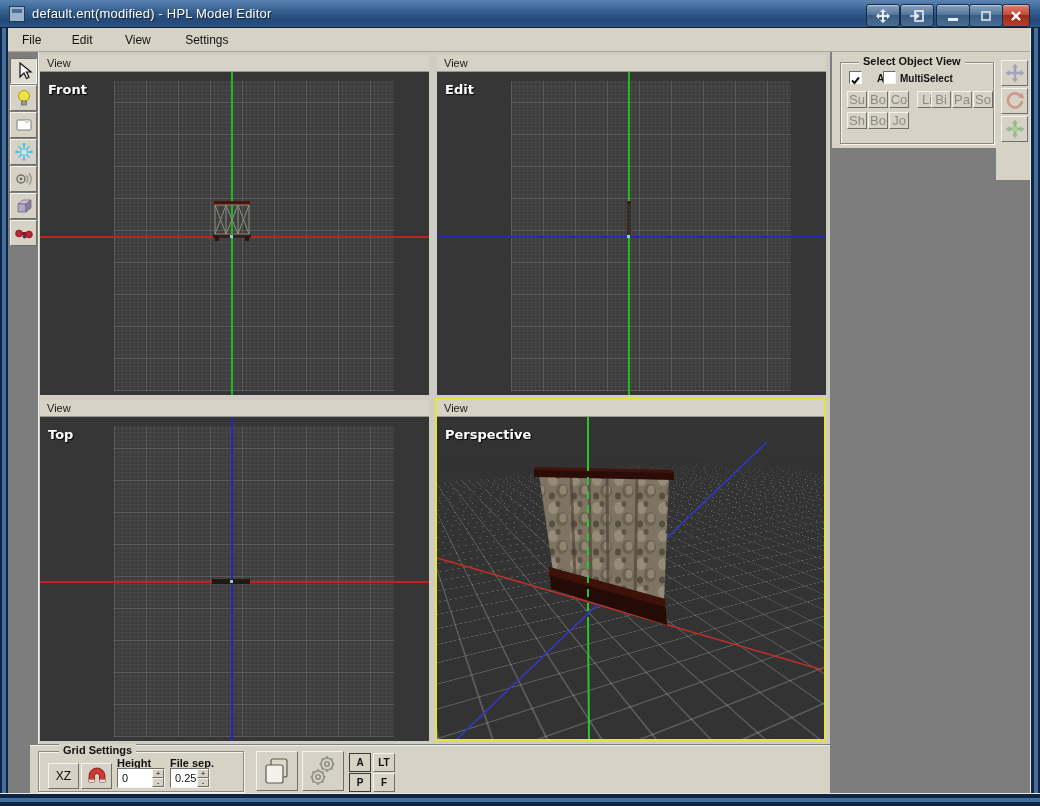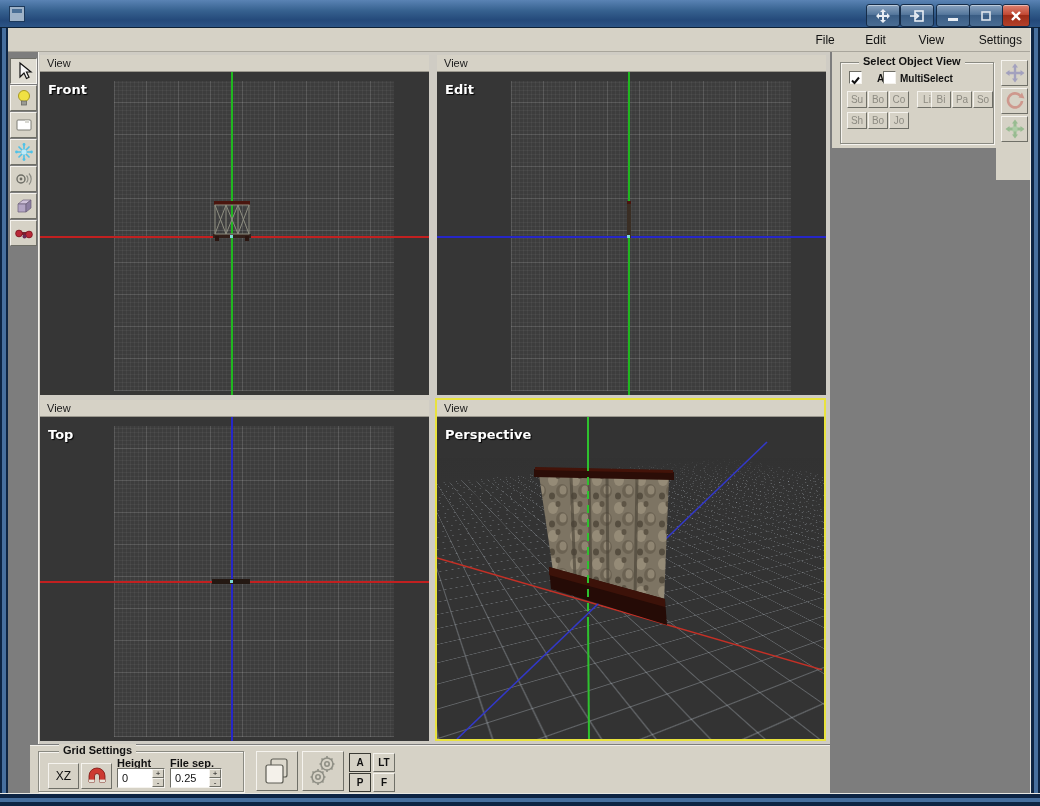--- a/index.html
+++ b/index.html
@@ -26,21 +26,21 @@
   
   #border-left{left:0;top:28px;width:8px;height:778px;
     background:linear-gradient(90deg,#0d2443 0 2px,#476f9e 2px 6px,#0d2443 6px 8px);}
   #border-right{left:1030px;top:28px;width:10px;height:778px;
     background:linear-gradient(90deg,#e8e8e4 0 1px,#0d2443 1px 4px,#476f9e 4px 8px,#0d2443 8px 10px);}
   #border-bottom{left:0;top:793px;width:1040px;height:13px;
     background:linear-gradient(180deg,#e8e8e4 0 1px,#0d2443 1px 5px,#476f9e 5px 9px,#0d2443 9px 13px);}
 
   
   #menubar{left:8px;top:28px;width:1022px;height:24px;background:#d6d2c6;
-    border-bottom:1px solid #a9a69c;box-sizing:border-box;text-align:right;}
+    border-bottom:1px solid #a9a69c;box-sizing:border-box;}
   .menu-item{display:inline-block;margin-top:4px;padding:1px 8px;font-size:12px;color:#111;}
   #menu-file{margin-left:6px;}
   #menu-edit{margin-left:10px;}
   #menu-view{margin-left:12px;}
   #menu-settings{margin-left:14px;}
 
   
   .tool-btn{left:10px;width:27px;height:26px;background:#d6d2c6;
     border:1px solid;border-color:#f5f3ee #6f6f67 #6f6f67 #f5f3ee;box-sizing:border-box;}
   .tool-btn.selected{border-color:#6f6f67 #f5f3ee #f5f3ee #6f6f67;background:#dfdcd2;}
@@ -90,21 +90,21 @@
   #right-strip2{left:996px;top:52px;width:34px;height:128px;background:#d6d2c6;}
   .groupbox{border:1px solid #8a8a82;box-shadow:inset 1px 1px 0 #f6f4ef,1px 1px 0 #f6f4ef;}
   .gb-title{position:absolute;top:-8px;background:#d6d2c6;padding:0 4px;font-size:11px;font-weight:bold;color:#111;white-space:nowrap;}
   #obj-type-box{left:840px;top:62px;width:152px;height:80px;}
   #obj-type-box .gb-title{left:18px;}
   .checkbox{position:absolute;width:13px;height:13px;background:#ffffff;
     border:1px solid;border-color:#6f6f67 #f5f3ee #f5f3ee #6f6f67;box-sizing:border-box;}
   .cb-label{position:absolute;font-size:10px;font-weight:bold;color:#111;}
   .ot-btn{position:absolute;width:20px;height:17px;background:#d6d2c6;
     border:1px solid;border-color:#f5f3ee #6f6f67 #6f6f67 #f5f3ee;box-sizing:border-box;
-    font-size:10px;color:#8d8b82;text-align:center;line-height:15px;}
+    font-size:13px;color:#8d8b82;text-align:center;line-height:15px;}
   .xform-btn{left:1001px;width:27px;height:26px;background:#d6d2c6;
     border:1px solid;border-color:#f5f3ee #6f6f67 #6f6f67 #f5f3ee;box-sizing:border-box;}
   .xform-btn svg{position:absolute;left:50%;top:50%;transform:translate(-50%,-50%);opacity:.55;}
 
   
   #bottom-bar{left:30px;top:745px;width:800px;height:48px;background:#d6d2c6;
     box-shadow:inset 0 1px 0 #f2f0ea;}
   #grid-box{left:38px;top:751px;width:204px;height:39px;}
   #grid-box .gb-title{left:20px;}
   .btn{position:absolute;background:#d6d2c6;border:1px solid;
@@ -127,20 +127,21 @@
   .bigbtn{position:absolute;top:751px;width:42px;height:40px;background:#d6d2c6;
     border:1px solid;border-color:#f5f3ee #6f6f67 #6f6f67 #f5f3ee;box-sizing:border-box;}
   .bigbtn svg{position:absolute;left:50%;top:50%;transform:translate(-50%,-50%);}
   .vt-btn{position:absolute;width:22px;height:19px;font-size:10px;font-weight:bold;line-height:17px;}
 </style>
 </head>
 <body>
 
 <div id="titlebar" class="abs">
   <div id="app-icon" class="abs"></div>
+  <div id="title-text" class="abs">default.ent(modified) - HPL Model Editor</div>
   <div class="wbtn abs" style="left:866px">
     <svg width="16" height="16" viewBox="0 0 16 16">
       <path d="M8 1 L11 4 H9 V7 H12 V5 L15 8 L12 11 V9 H9 V12 H11 L8 15 L5 12 H7 V9 H4 V11 L1 8 L4 5 V7 H7 V4 H5 Z" fill="#e9eef4"></path>
     </svg>
   </div>
   <div class="wbtn abs" style="left:900px">
     <svg width="16" height="16" viewBox="0 0 16 16">
       <rect x="6" y="3" width="8" height="10" fill="none" stroke="#e9eef4" stroke-width="1.6"></rect>
       <path d="M1 8 H9 M6 5 L9.5 8 L6 11" stroke="#e9eef4" stroke-width="1.6" fill="none"></path>
     </svg>
@@ -381,21 +382,21 @@
     <rect x="13.5" y="13.6" width="5.5" height="2.4" fill="#e8e4da"></rect>
   </svg>
 </div>
 <div class="field-label" style="left:117px;top:757px">Height</div>
 <div class="spinbox abs" style="left:117px;top:768px;width:48px">
   <input value="0" style="">
   <div class="spin-up">+</div>
   <div class="spin-down">-</div>
 </div>
 <div class="field-label" style="left:170px;top:757px">File sep.</div>
-<div class="spinbox abs" style="left:170px;top:768px;width:52px">
+<div class="spinbox abs" style="left:170px;top:768px;width:40px">
   <input value="0.25" style="">
   <div class="spin-up">+</div>
   <div class="spin-down">-</div>
 </div>
 
 <div class="bigbtn" style="left:256px">
   <svg width="30" height="30" viewBox="0 0 30 30">
     <rect x="9" y="3" width="16" height="18" rx="2" fill="#dcd8cc" stroke="#5c5c54" stroke-width="1.2"></rect>
     <rect x="4" y="9" width="17" height="18" rx="2" fill="#f4f1ea" stroke="#5c5c54" stroke-width="1.2"></rect>
   </svg>

